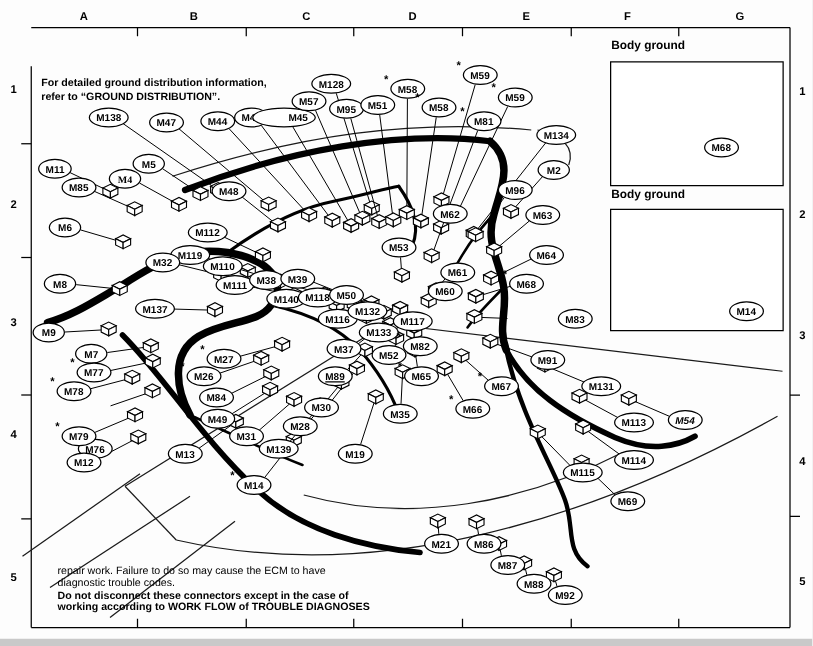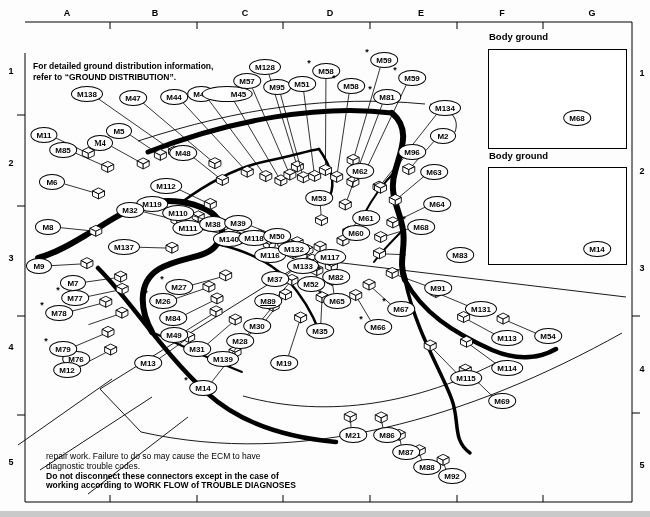--- a/index.html
+++ b/index.html
@@ -551,21 +551,21 @@
       <div class="elabel" style="left: 268px; top: 301px; text-decoration: underline;">M89</div>
       <div class="elabel" style="left: 337px; top: 301px;">M65<span class="star">*</span></div>
       <div class="elabel" style="left: 257px; top: 326px;">M30</div>
       <div class="elabel" style="left: 240px; top: 341px;">M28</div>
       <div class="elabel" style="left: 223px; top: 359px;">M139</div>
       <div class="elabel" style="left: 320px; top: 331px;">M35</div>
       <div class="elabel" style="left: 284px; top: 363px;">M19</div>
       <div class="elabel" style="left: 378px; top: 327px;">M66<span class="star">*</span></div>
       <div class="elabel" style="left: 401px; top: 309px;">M67<span class="star">*</span></div>
       <div class="elabel" style="left: 507px; top: 338px;">M113</div>
-      <div class="elabel" style="left: 548px; top: 336px;">M54</div>
+      <div class="elabel" style="left: 548px; top: 336px; font-style: italic;">M54</div>
       <div class="elabel" style="left: 507px; top: 368px;">M114</div>
       <div class="elabel" style="left: 466px; top: 378px;">M115</div>
       <div class="elabel" style="left: 502px; top: 401px;">M69</div>
       <div class="elabel" style="left: 353px; top: 435px;">M21</div>
       <div class="elabel" style="left: 387px; top: 435px;">M86</div>
       <div class="elabel" style="left: 406px; top: 452px;">M87</div>
       <div class="elabel" style="left: 427px; top: 467px;">M88</div>
       <div class="elabel" style="left: 452px; top: 476px;">M92</div>
     </div>
 

